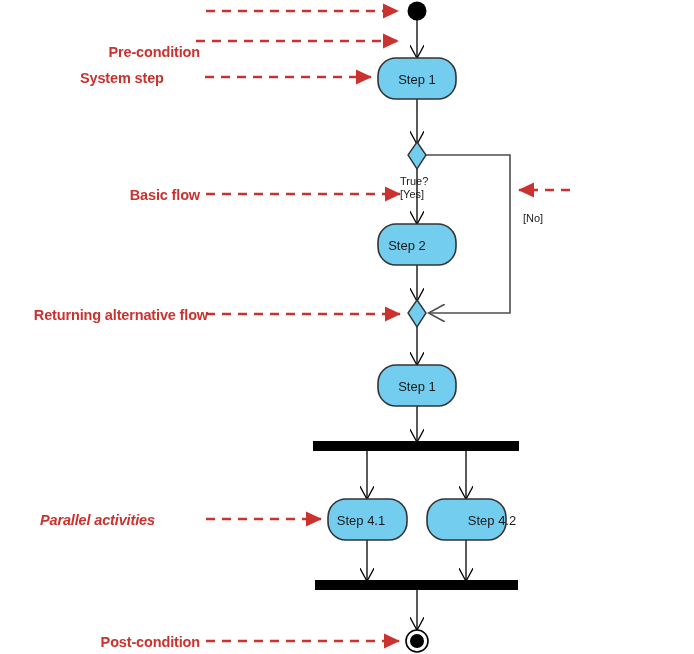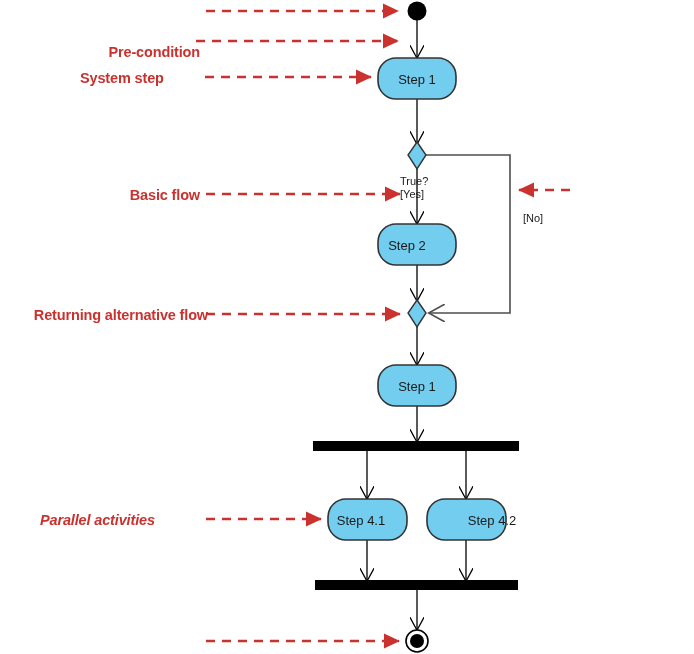--- a/index.html
+++ b/index.html
@@ -130,14 +130,15 @@
 
   <div class="guard-label" style="left:400px; top:175px;">True?</div>
   <div class="guard-label" style="left:400px; top:188px;">[Yes]</div>
   <div class="guard-label" style="left:523px; top:212px;">[No]</div>
 
   <div class="annotation" style="left:88px; top:3px; width:112px; text-align:right;margin-top:40px;">Pre-condition</div>
   <div class="annotation" style="left:80px; top:69px; width:119px; text-align:left;">System step</div>
   <div class="annotation" style="left:80px; top:186px; width:120px; text-align:right;">Basic flow</div>
   <div class="annotation" style="left:0px; top:306px; width:200px; text-align:right;padding-left:8px;">Returning alternative flow</div>
   <div class="annotation" style="left:40px; top:511px; width:160px; text-align:left;font-style:italic;">Parallel activities</div>
+  <div class="annotation" style="left:70px; top:633px; width:130px; text-align:right;">Post-condition</div>
 
 </div>
 
 </body></html>

